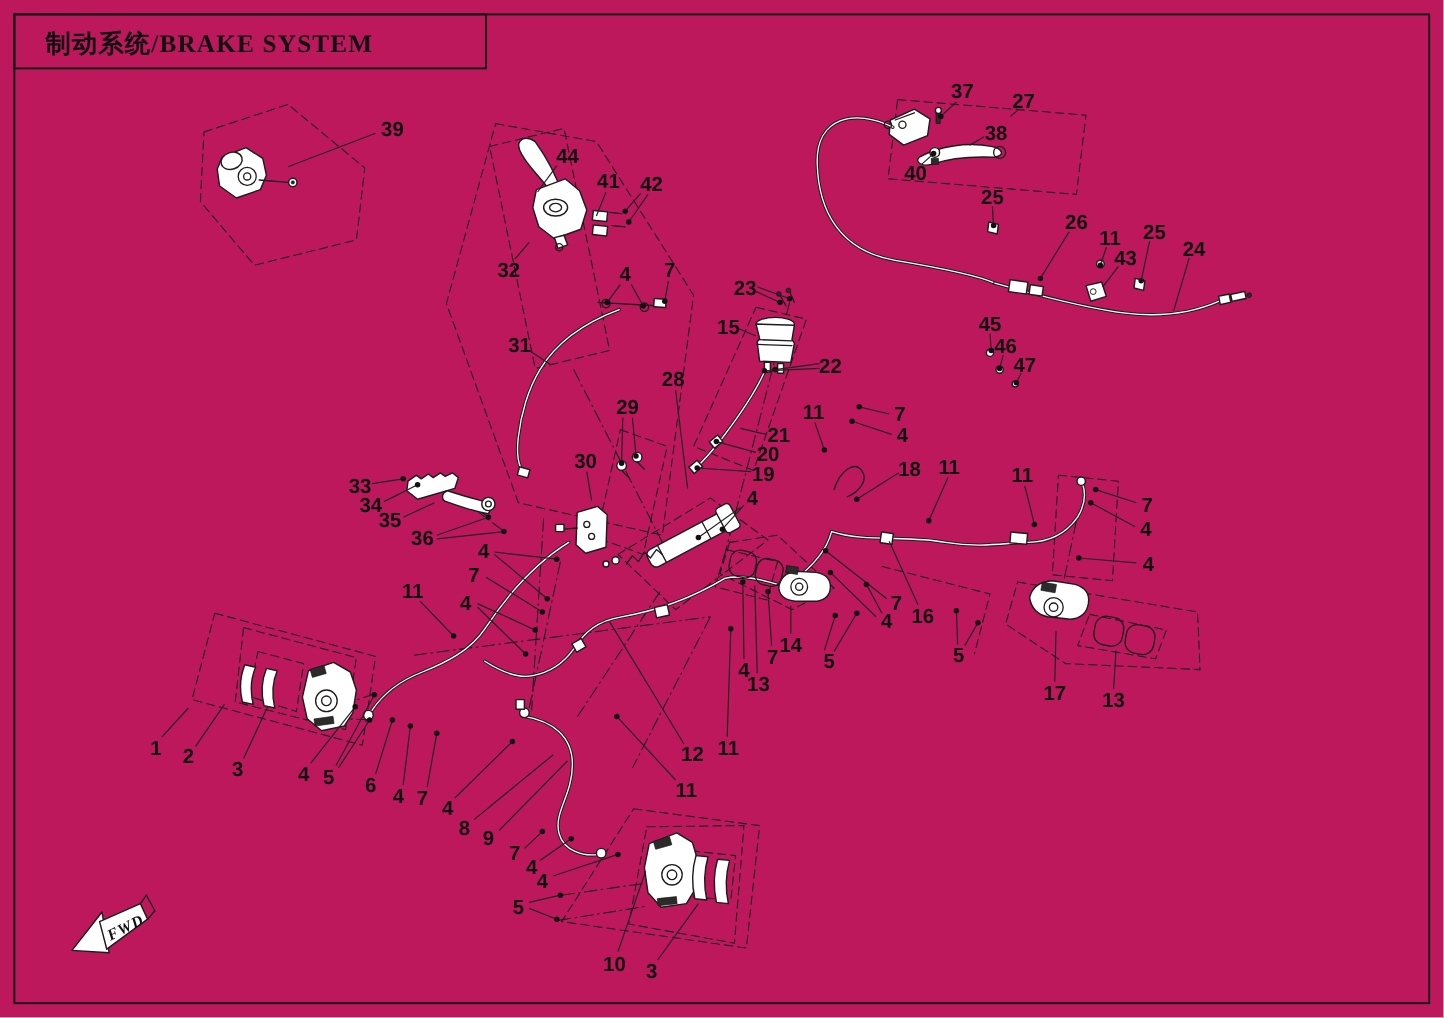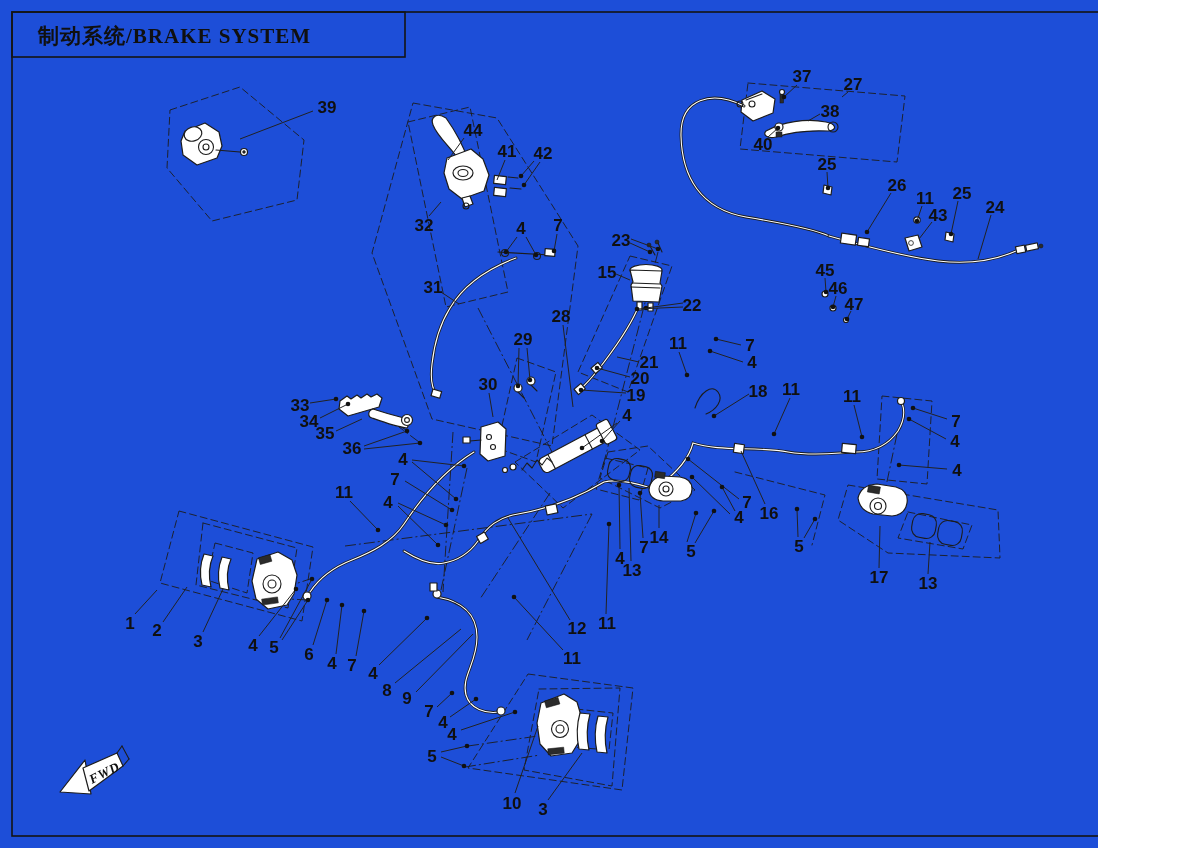--- a/index.html
+++ b/index.html
@@ -1,16 +1,16 @@
 <!DOCTYPE html>
 <html><head>
 <meta charset="utf-8">
 <style>
   html,body{margin:0;padding:0;background:#fff;}
-  .page{position:relative;width:1098px;height:848px;background:#1d4ed8;overflow:hidden;}
+  .page{position:relative;width:1203px;height:848px;background:#be185d;overflow:hidden;}
   svg{display:block;}
   .frame{fill:none;stroke:#141414;stroke-width:1.6;}
   .ln{fill:none;stroke:#1c1c1c;stroke-width:1.1;stroke-linecap:round;stroke-linejoin:round;}
   .dash{stroke-dasharray:7 4;stroke-width:0.9;}
   .dashdot{stroke-dasharray:11 3 2 3;stroke-width:0.9;fill:none;stroke:#1c1c1c;}
   .part{fill:#fff;stroke:#1c1c1c;stroke-width:1.2;stroke-linejoin:round;}
   .partd{fill:#2b2b2b;stroke:#111;stroke-width:0.5;}
   .pipe{fill:none;stroke:#1c1c1c;stroke-width:2.8;stroke-linecap:round;}
   .pipe2{fill:none;stroke:#ffffff;stroke-width:1.1;stroke-linecap:round;}
   .leader{stroke:#222;stroke-width:1;}

